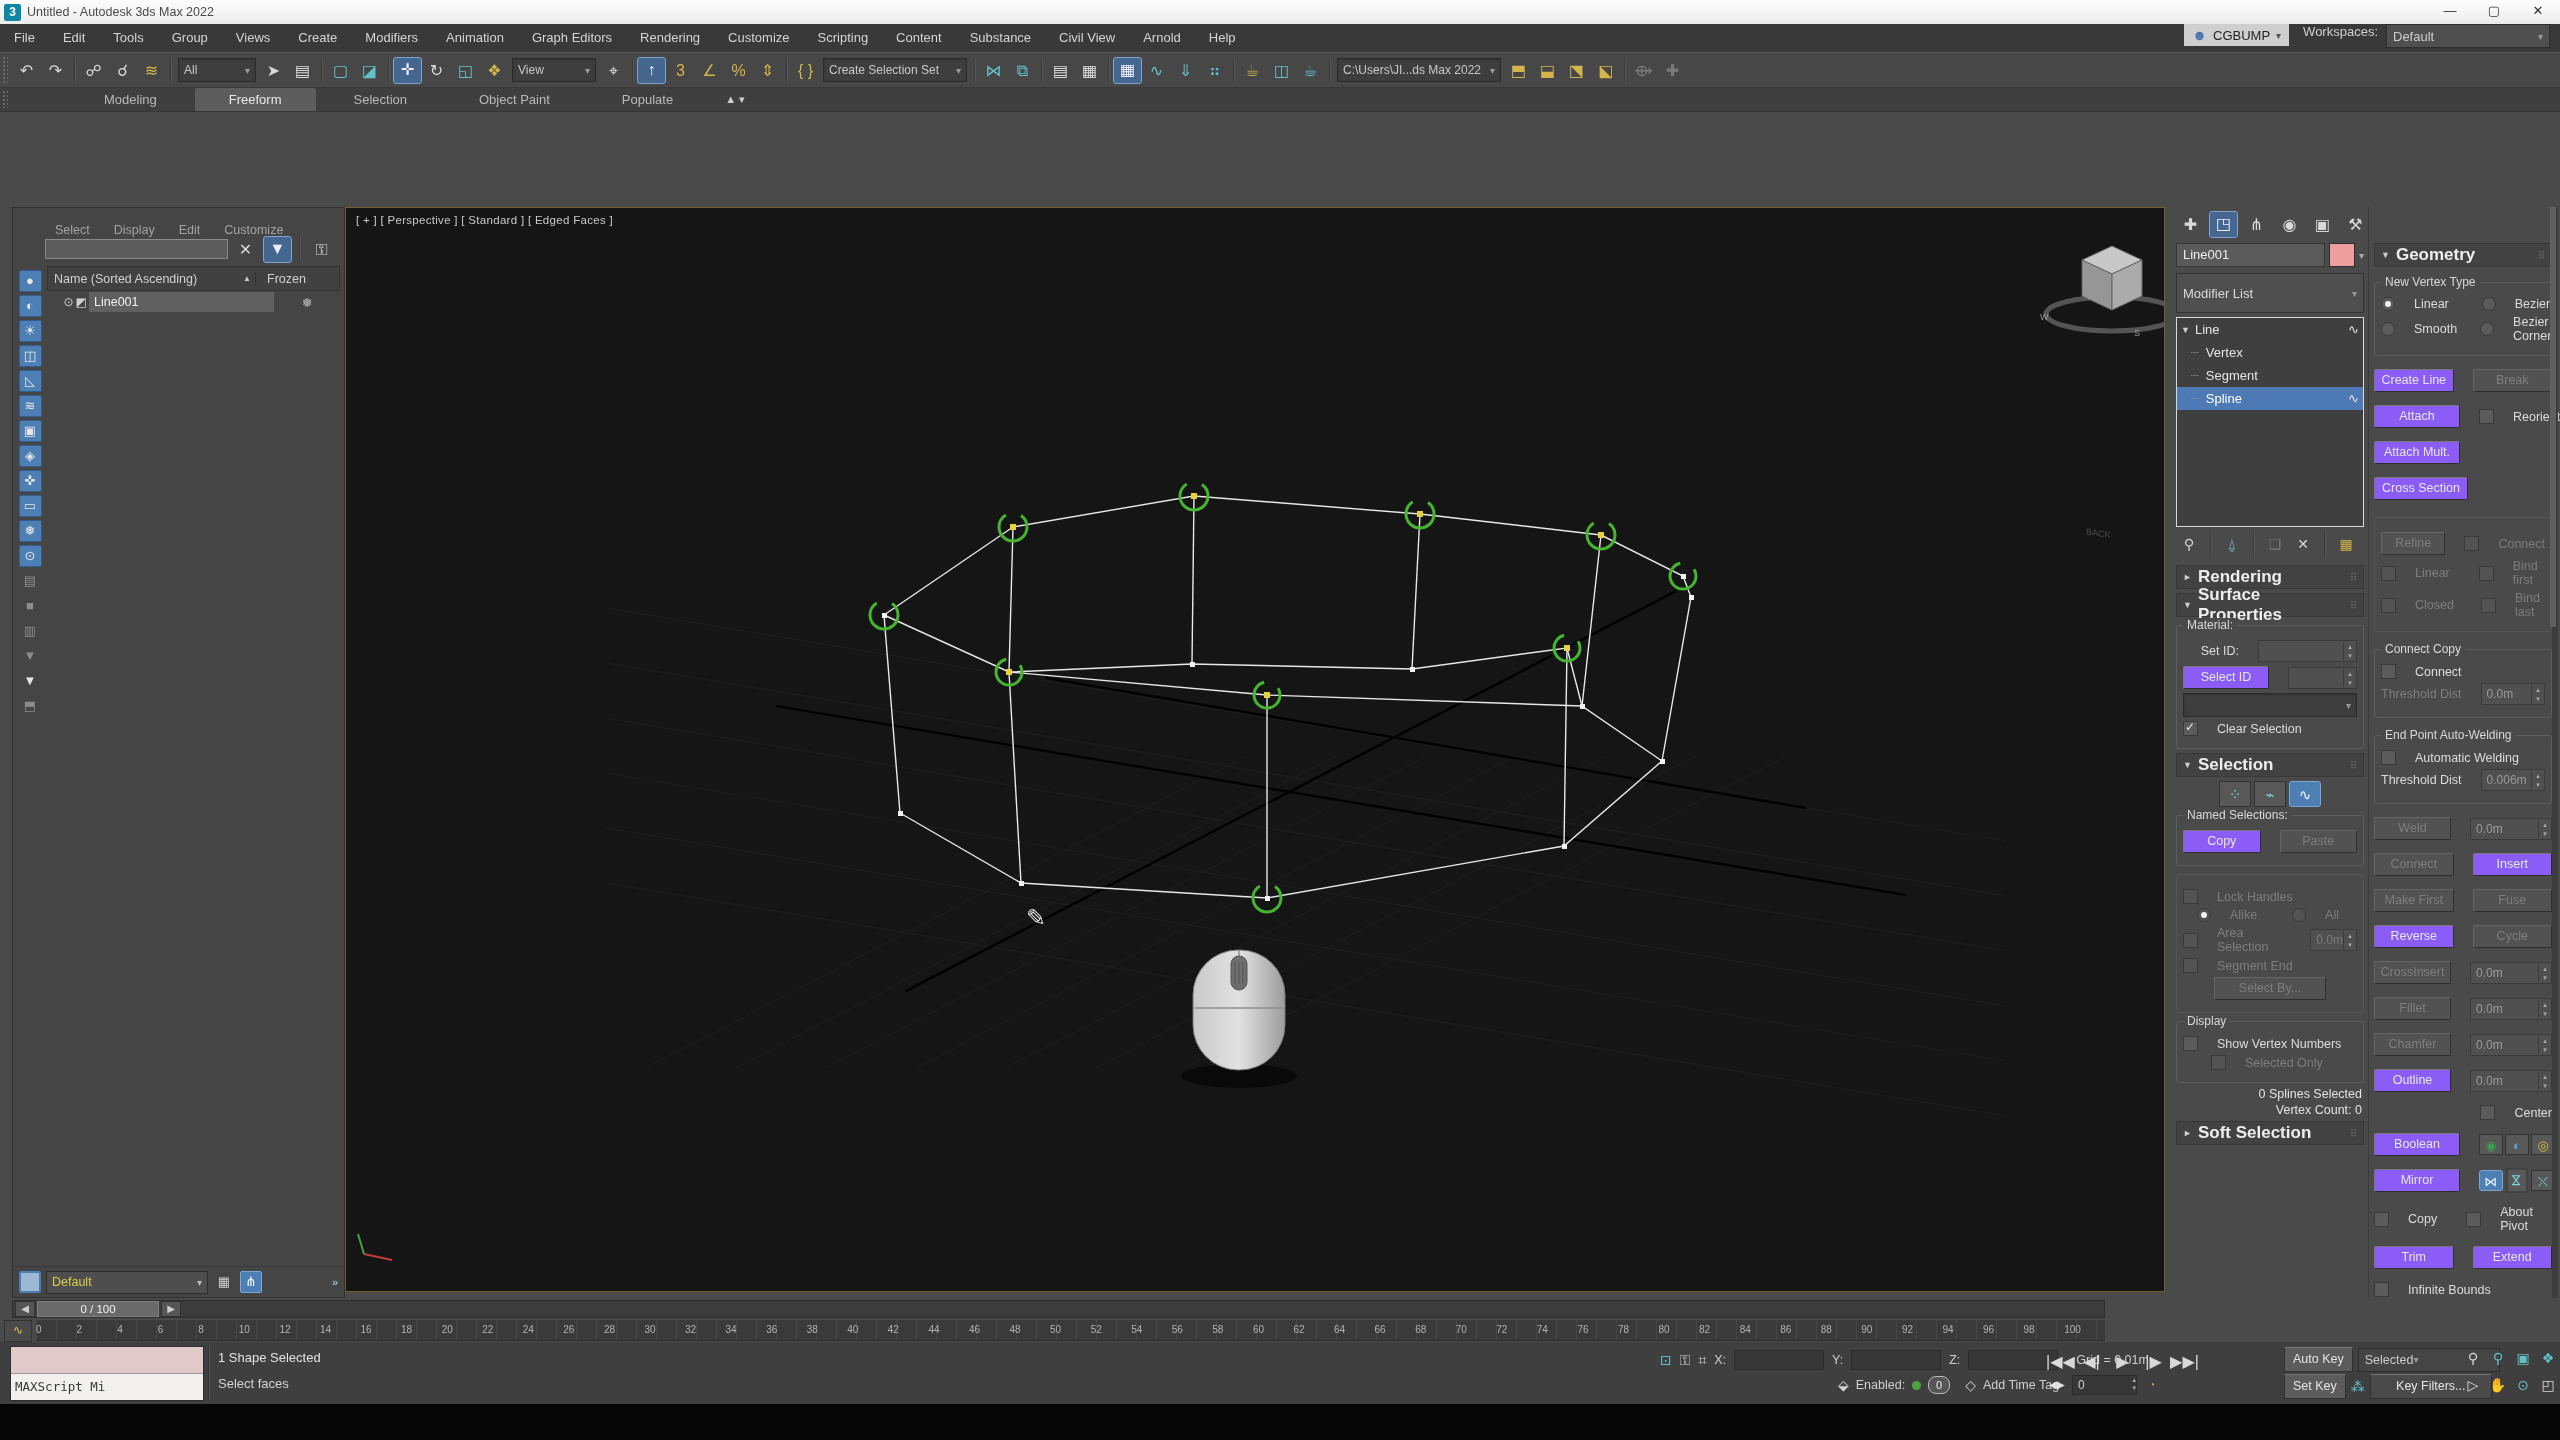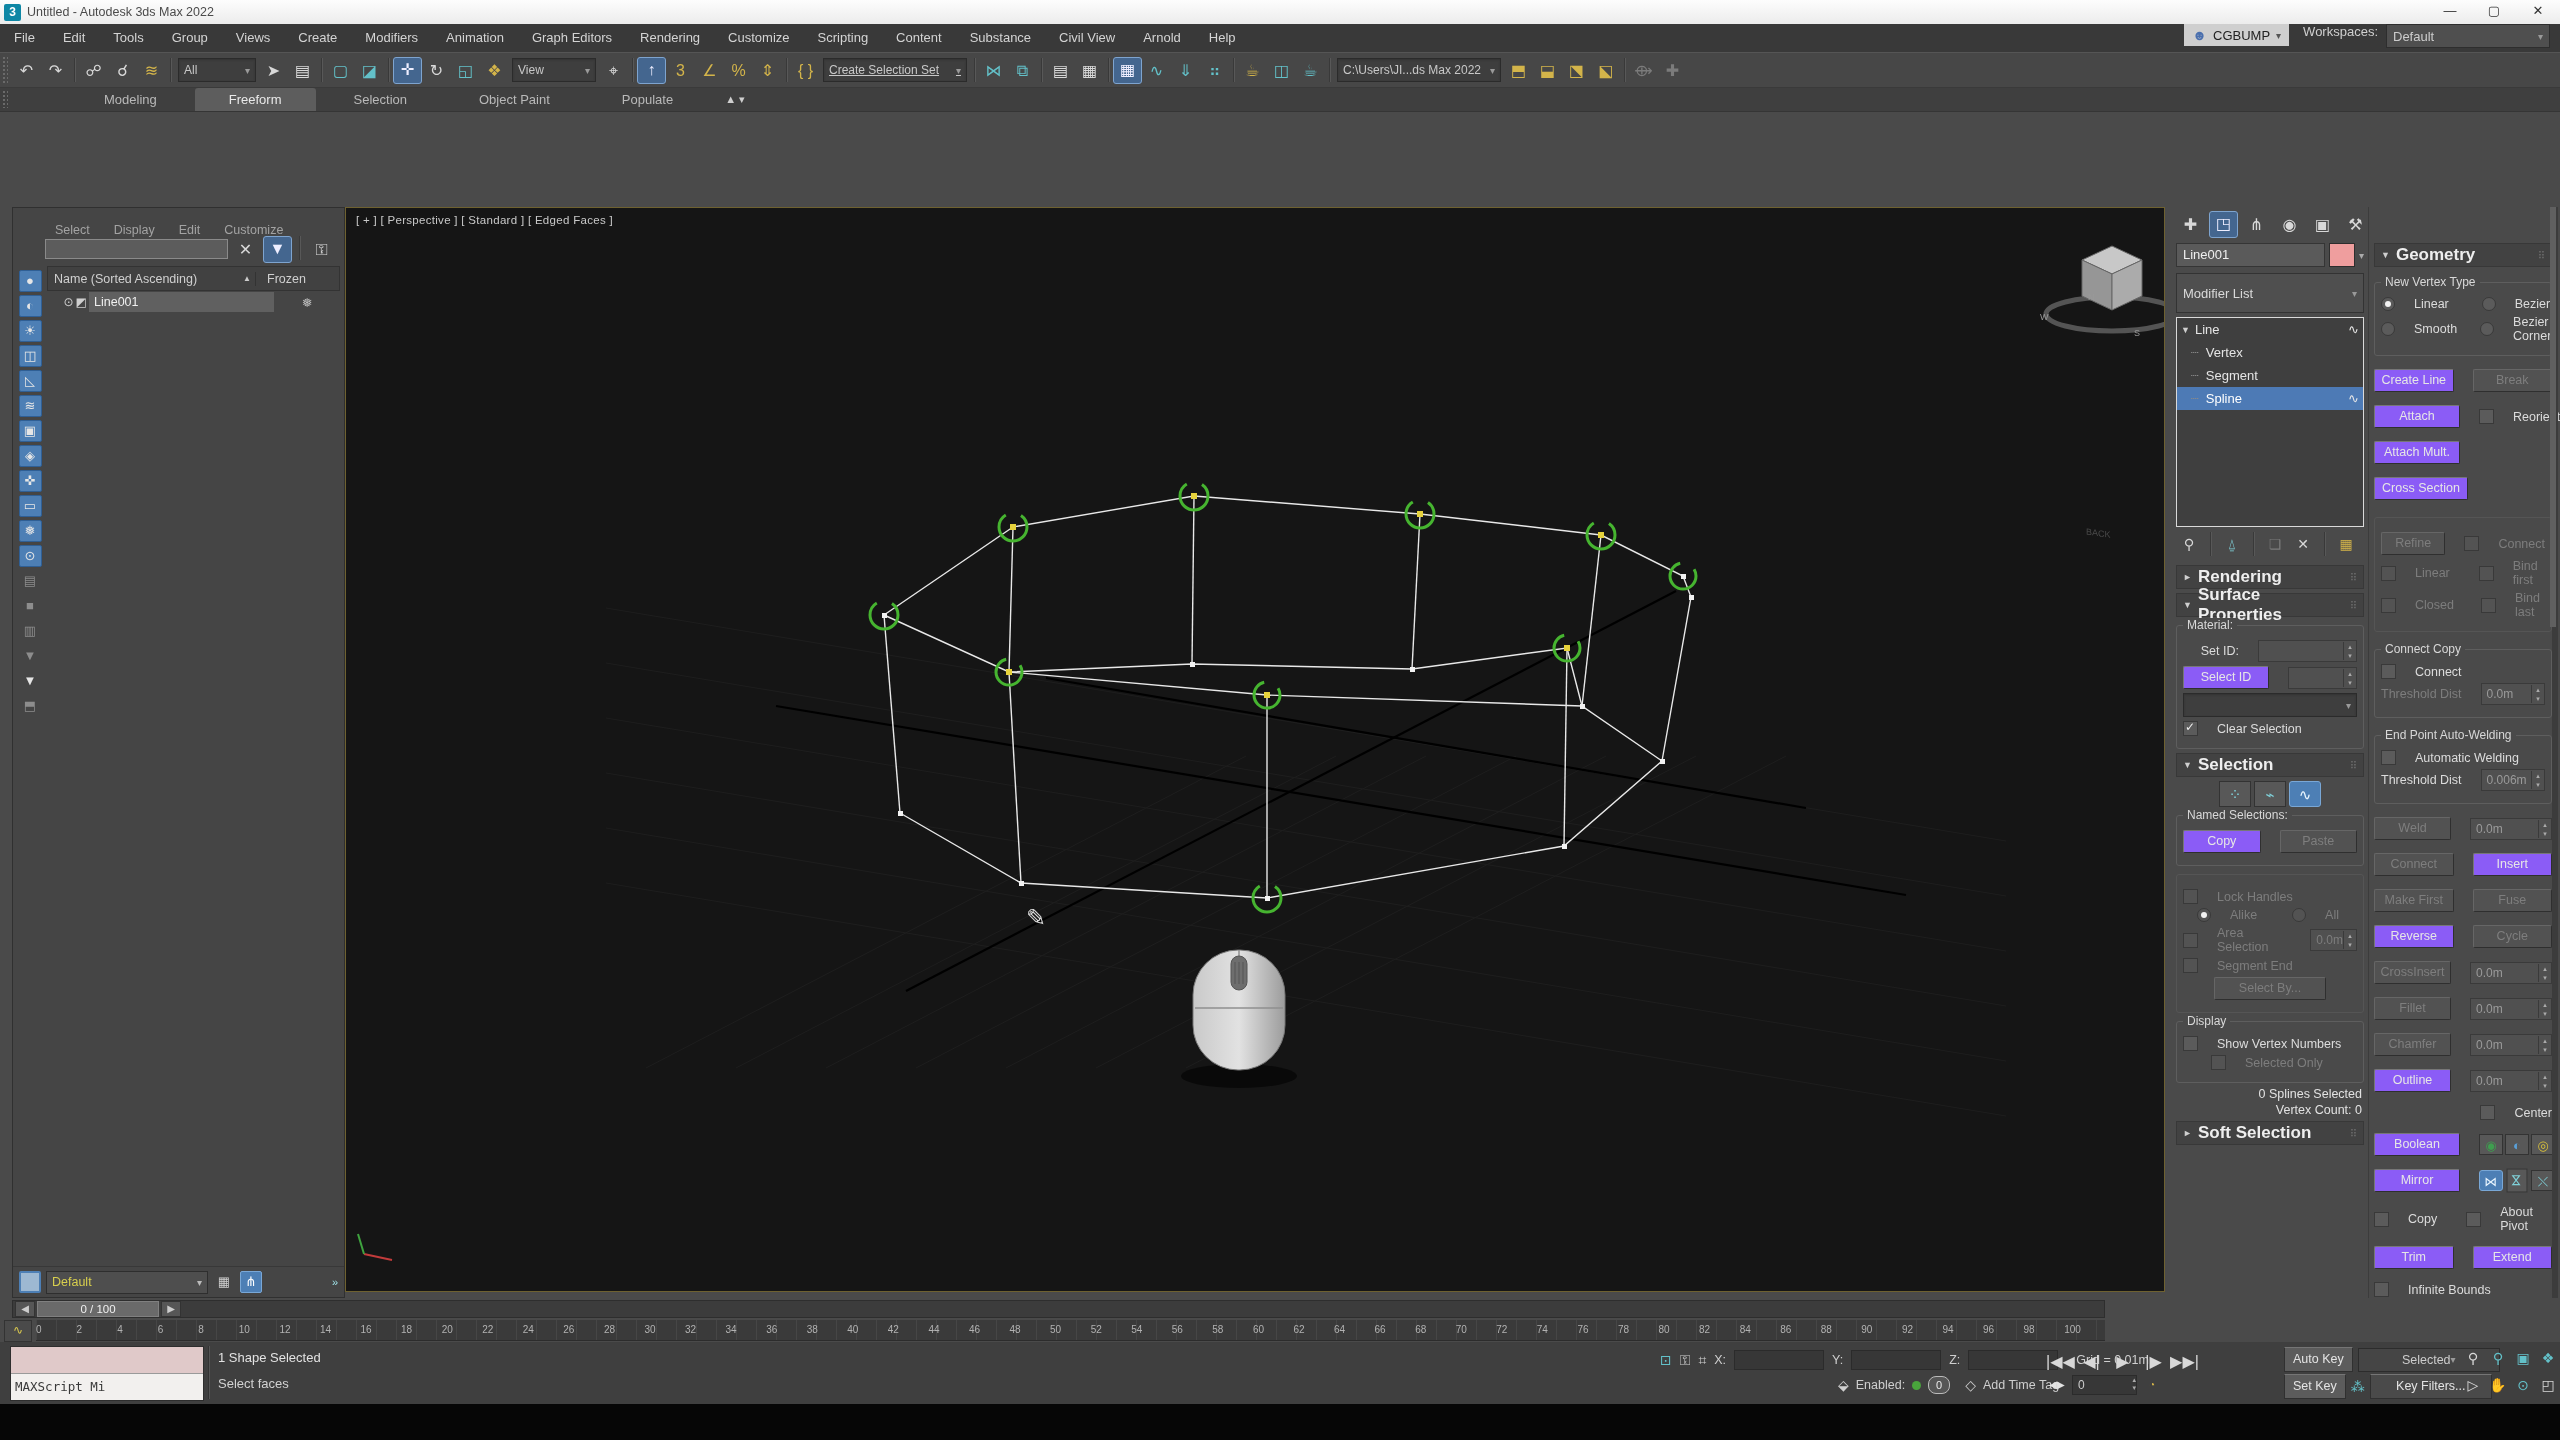--- a/index.html
+++ b/index.html
@@ -167,21 +167,21 @@
   #pbrow2{position:absolute;left:2046px;top:32px;display:flex;gap:4px;align-items:center;}
   #framefield{width:58px;height:18px;background:#373737;border:1px solid #2b2b2b;color:#ccc;font-size:12px;
               line-height:18px;padding-left:5px;display:flex;}
   #framefield .ar{margin-left:auto;display:flex;flex-direction:column;}
   #framefield .ar b{font-size:7px;line-height:8px;color:#aaa;font-weight:normal;}
   #keys1{position:absolute;left:2284px;top:5px;display:flex;gap:5px;align-items:center;}
   #keys2{position:absolute;left:2284px;top:32px;display:flex;gap:5px;align-items:center;}
   .kbtn{height:23px;background:#5c5c5c;border:1px solid #303030;border-top-color:#757575;color:#e4e4e4;
         font-size:12.5px;text-align:center;line-height:23px;padding:0 8px;}
   #sel-dd{width:128px;height:22px;background:#454545;border:1px solid #2c2c2c;display:flex;align-items:center;
-          justify-content:center;padding:0 6px;color:#ccc;font-size:12.5px;}
+          justify-content:flex-start;padding:0 6px;color:#ccc;font-size:12.5px;}
   #nav1{position:absolute;left:2462px;top:5px;display:flex;gap:3px;}
   #nav2{position:absolute;left:2462px;top:32px;display:flex;gap:3px;}
   #nav1 .ic,#nav2 .ic{width:22px;height:22px;line-height:22px;font-size:14px;}
   #bottomblack{left:0;top:1404px;width:2560px;height:36px;background:#060606;}
 </style>
 </head>
 <body>
 
 <div id="app">
 
@@ -255,21 +255,21 @@
       </div>
       <div class="ic">⌖</div>
       <i class="sep-v"></i>
       <div class="ic act">↑</div>
       <div class="ic" style="color: rgb(211, 180, 74);">3</div>
       <div class="ic" style="color: rgb(211, 180, 74);">∠</div>
       <div class="ic" style="color: rgb(211, 180, 74);">%</div>
       <div class="ic" style="color: rgb(211, 180, 74);">⇕</div>
       <i class="sep-v"></i>
       <div class="ic" style="color: rgb(211, 180, 74);">{ }</div>
-      <div class="dd" style="width: 132px; text-decoration: underline;">
+      <div class="dd" style="width: 132px;">
         <span>Create Selection Set</span>
         <span class="caret">▾</span>
       </div>
       <i class="sep-v"></i>
       <div class="ic" style="color: rgb(99, 193, 201);">⋈</div>
       <div class="ic" style="color: rgb(99, 193, 201);">⧉</div>
       <i class="sep-v"></i>
       <div class="ic">▤</div>
       <div class="ic">▦</div>
       <i class="sep-v"></i>

